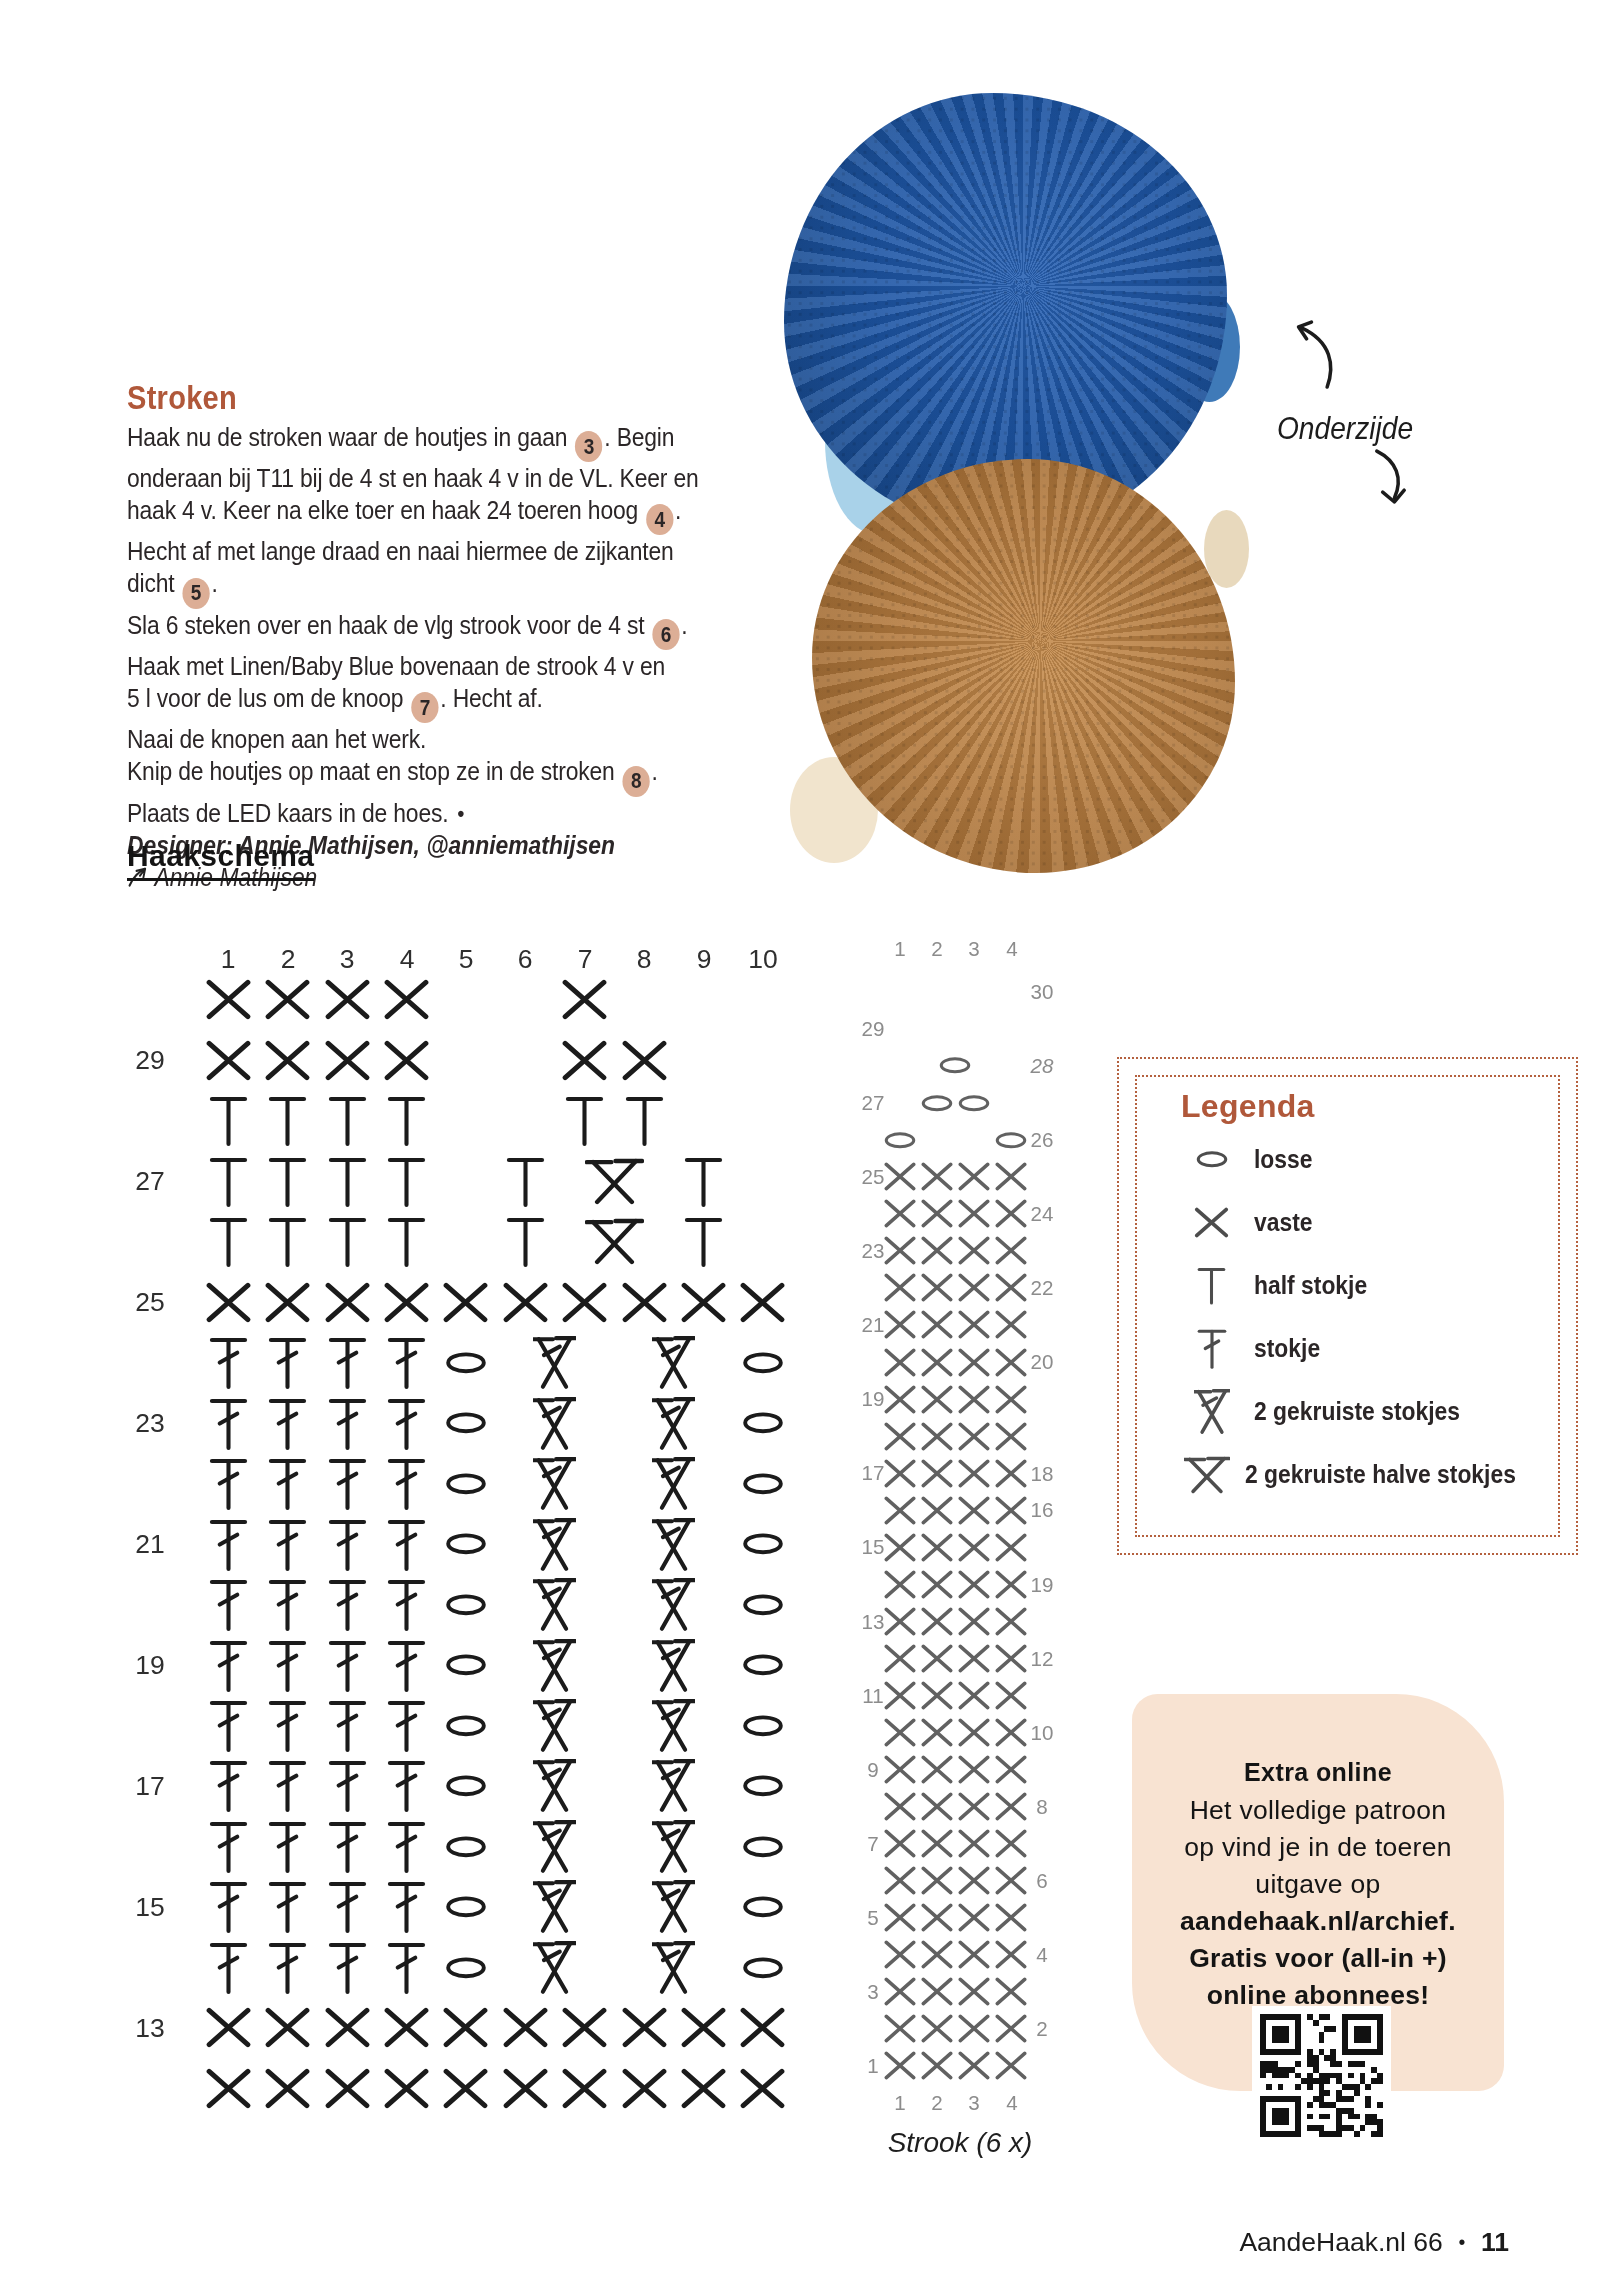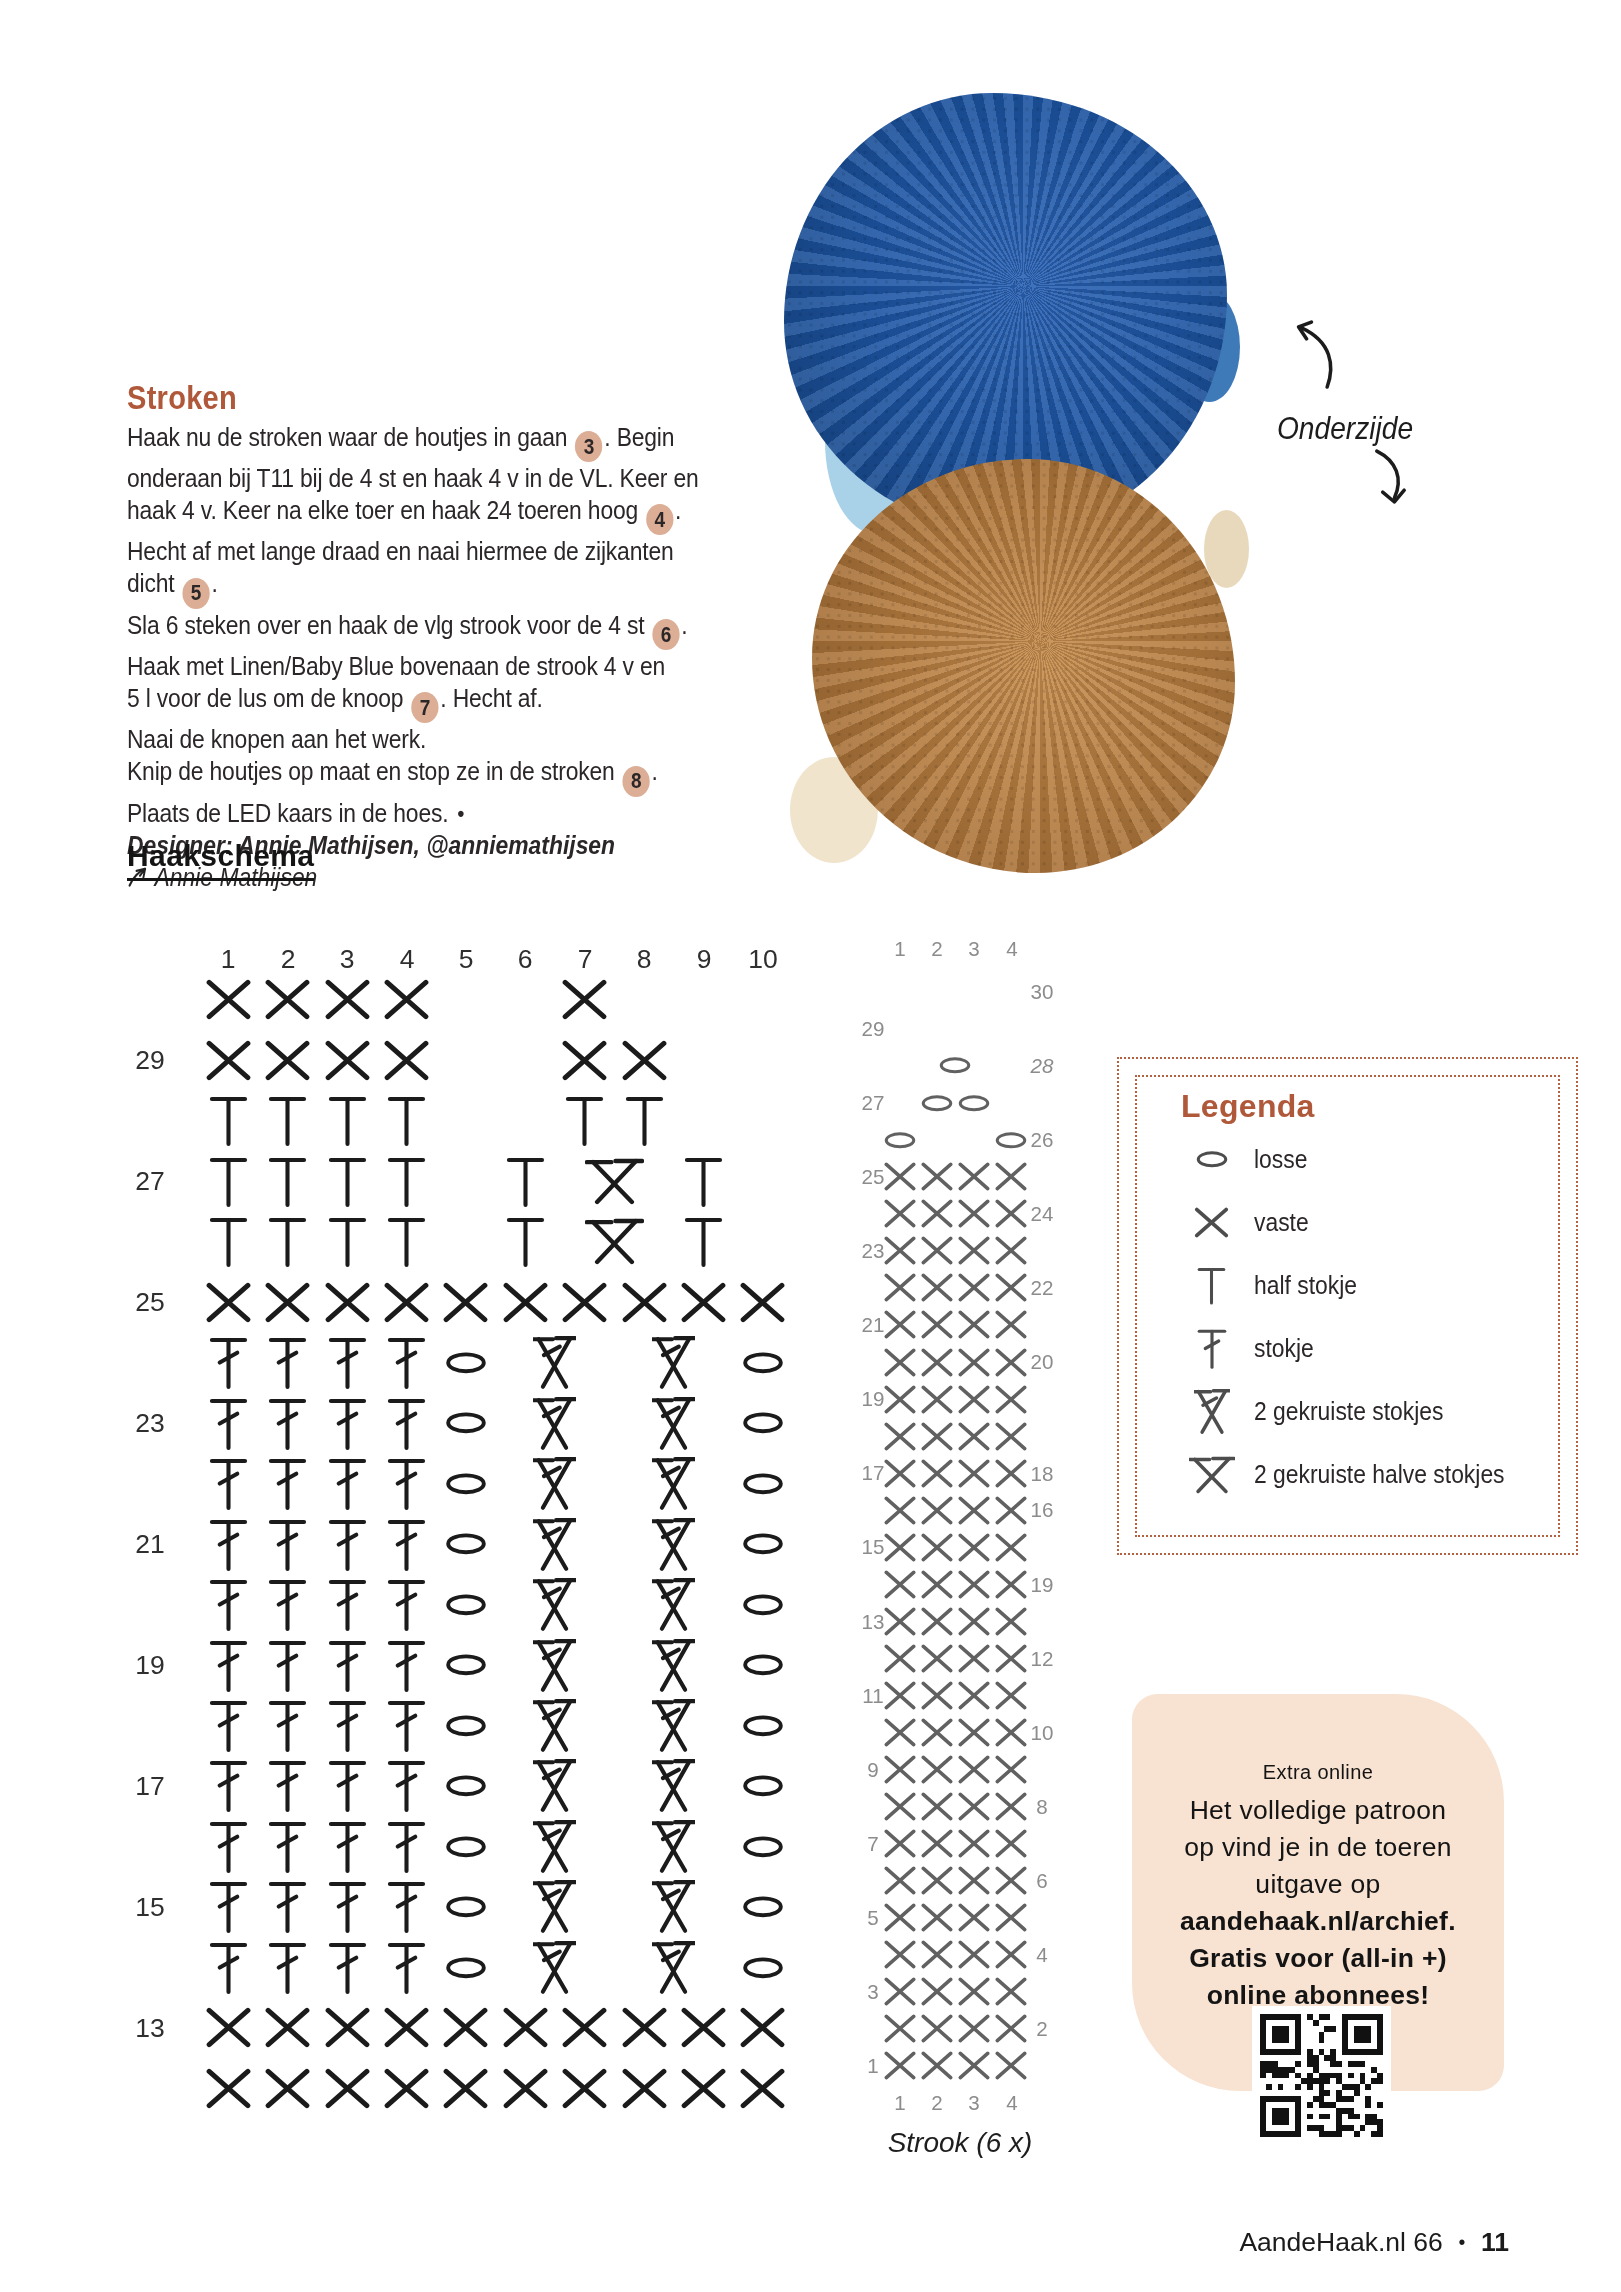--- a/index.html
+++ b/index.html
@@ -51,30 +51,30 @@
   .hoes-col,.hoes-row{font-size:26.5px;color:#2f2f2f;}
   .strook-col,.strook-row{font-size:20.6px;color:#8c8c8c;}
   .caption{position:absolute;font-style:italic;font-size:29px;color:#1e1e1e;text-align:center;}
   .caption-hoes{left:225px;top:2137px;width:490px;}
   .caption-strook{left:823px;top:2127px;width:274px;font-size:28px;}
 
   
   .legend-outer{position:absolute;left:1117px;top:1057px;width:457px;height:494px;border:2.9px dotted #b4613f;}
   .legend-inner{position:absolute;left:15.7px;top:15.7px;right:15.7px;bottom:15.7px;border:2.9px dotted #b4613f;}
   .legend-title{position:absolute;left:1181px;top:1088px;font-size:32px;font-weight:bold;color:#b0583a;letter-spacing:0.3px;}
-  #legend-items{position:absolute;left:1181px;top:1128px;width:372px;}
+  #legend-items{position:absolute;left:1181px;top:1128px;width:372px;font-weight:bold;}
   .legend-item{display:flex;align-items:center;height:63px;}
   .legend-icon{width:61px;display:flex;align-items:center;justify-content:center;}
   .legend-label{margin-left:11.8px;font-size:26px;color:#2b2627;transform:scaleX(.88);transform-origin:0 50%;white-space:nowrap;}
 
   
   .extra-box{position:absolute;left:1132px;top:1694px;width:372px;height:397px;background:#f8e3d2;
         border-radius:25.5px 108px 25.5px 108px;z-index:1;}
   .extra-content{padding-top:59px;text-align:center;color:#141414;}
-  .extra-title{font-size:20px;font-weight:normal;line-height:39px;letter-spacing:0.4px;}
+  .extra-title{font-size:25px;font-weight:bold;line-height:39px;letter-spacing:0.4px;}
   .x-line{font-size:26.5px;line-height:37px;letter-spacing:0.3px;}
   .x-line.bold{font-weight:bold;}
   .qr-box{position:absolute;left:1252px;top:2006px;width:139px;height:139px;background:#ffffff;z-index:2;
         display:flex;align-items:center;justify-content:center;}
 
   
   .footer{position:absolute;left:1078px;top:2227px;width:431px;display:flex;justify-content:flex-end;
         align-items:center;font-size:26.5px;color:#1b1b1b;}
   .footer .sep{font-size:19.6px;margin:0 15.7px;}
   .footer .pagenum{font-weight:bold;}

